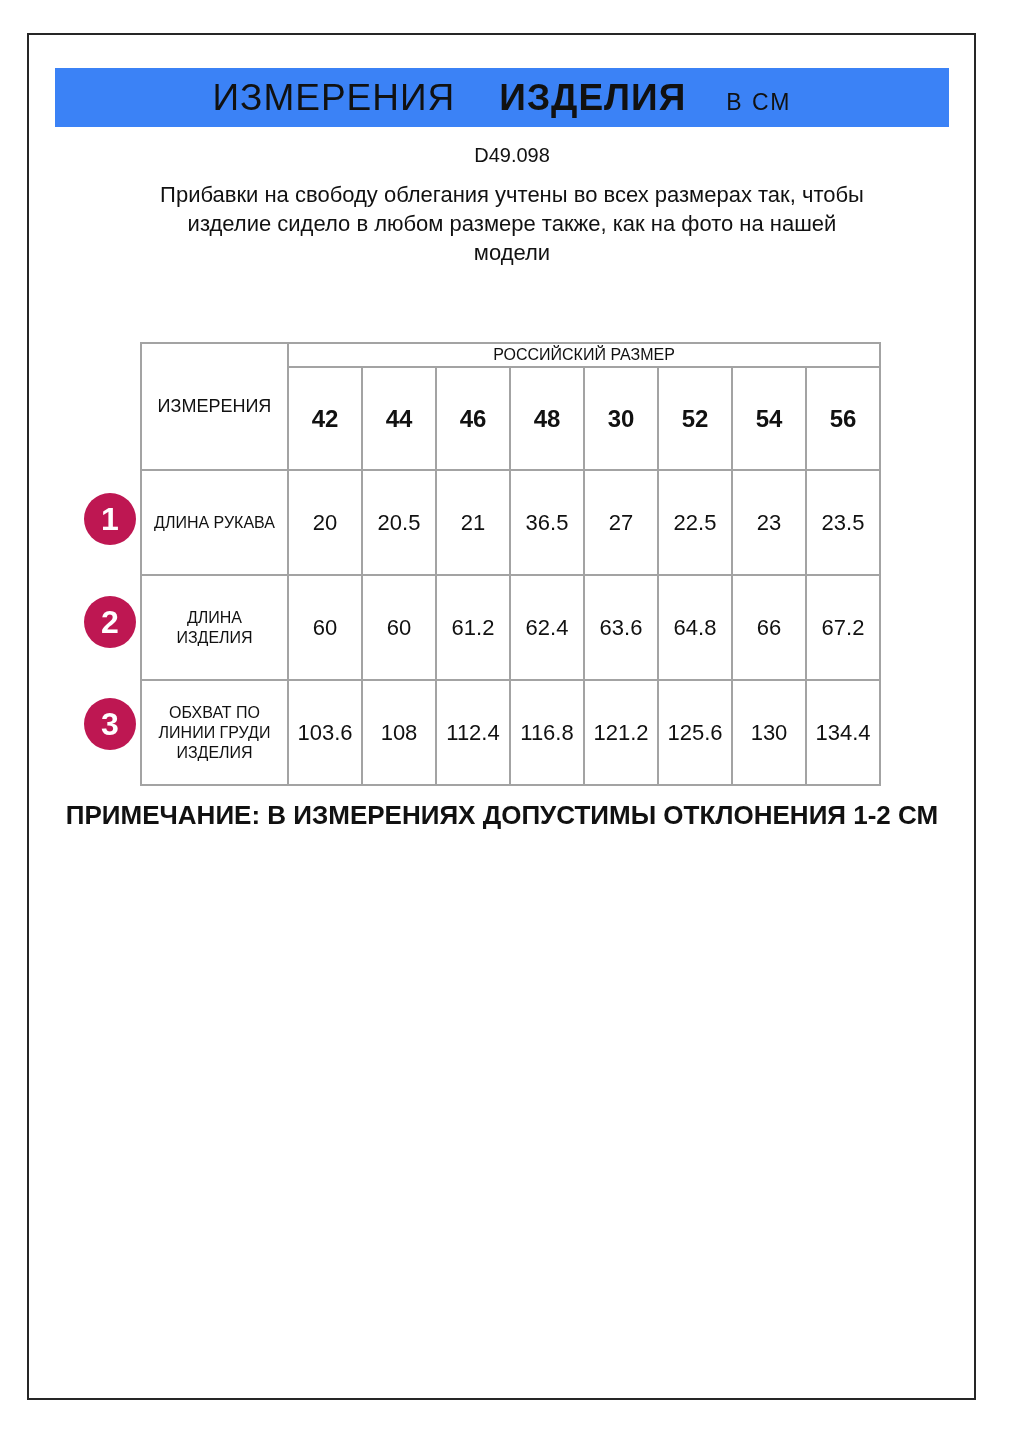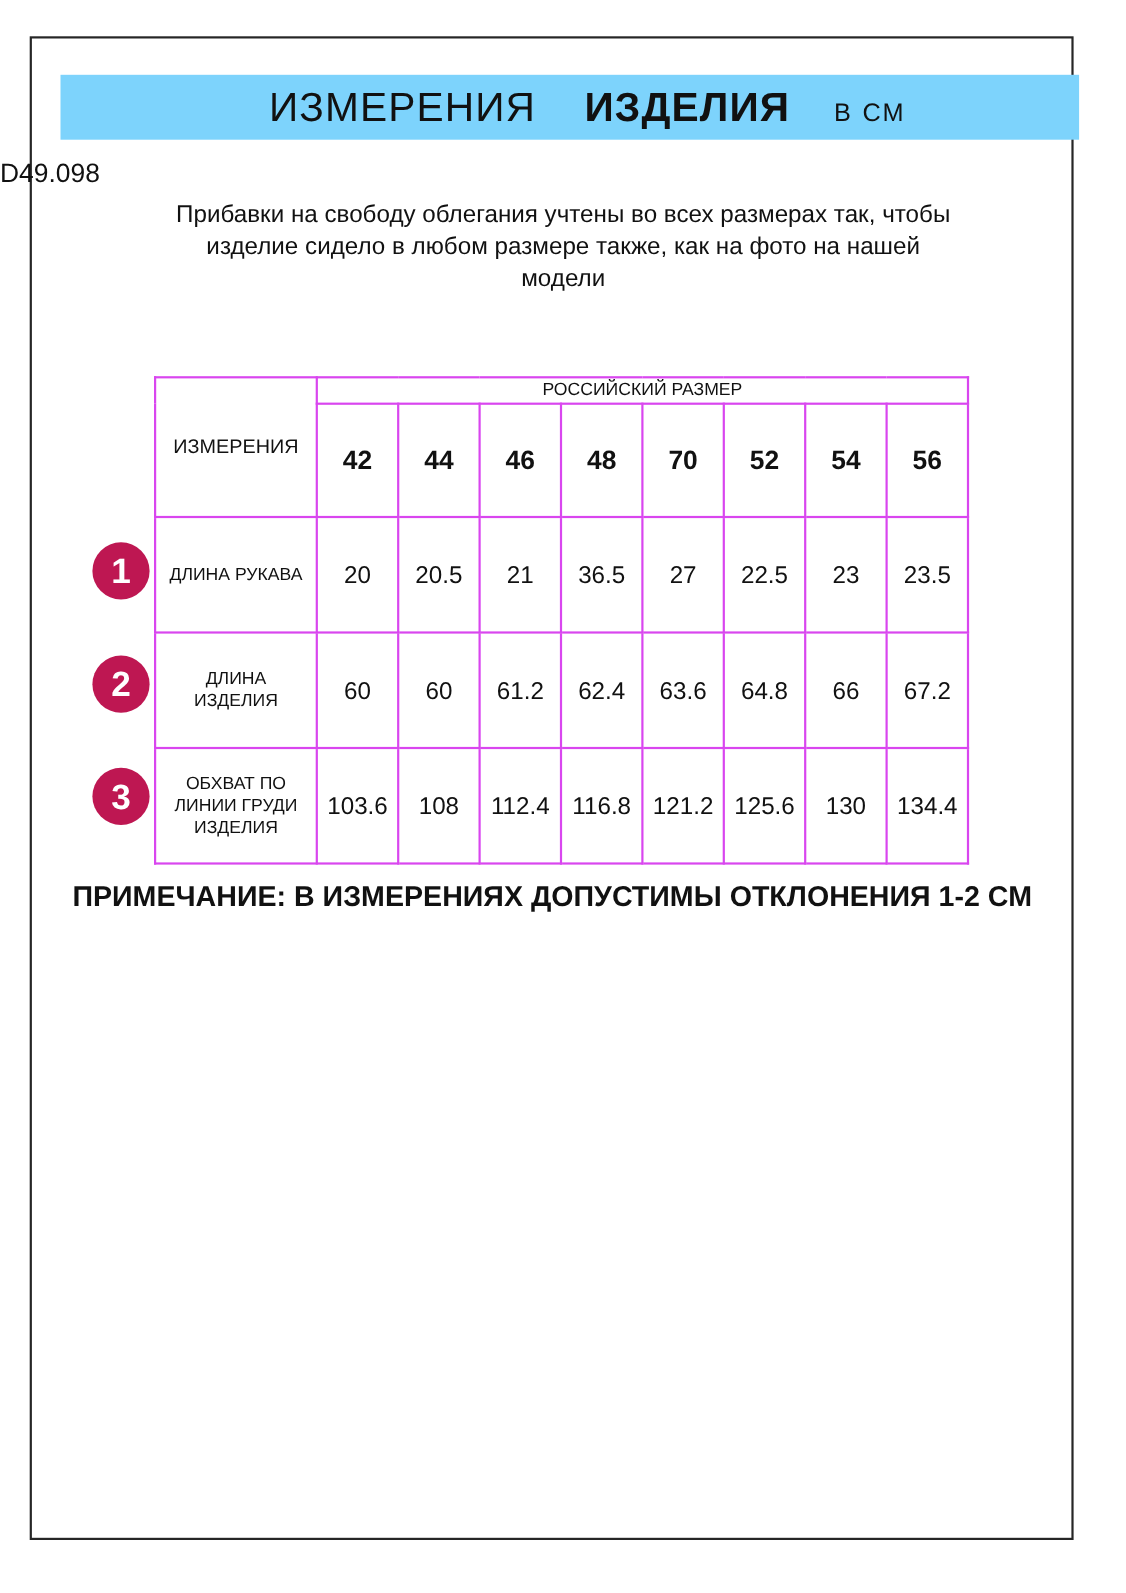--- a/index.html
+++ b/index.html
@@ -21,33 +21,33 @@
     position: absolute; left: 55px; top: 68px;
     width: 894px; height: 59px;
     background: #d4d4d4;
     text-align: center; line-height: 59px; white-space: nowrap;
   }
   .band .t1 { font-size: 37px; font-weight: 500; letter-spacing: 1px; }
   .band .t2 { font-size: 37px; font-weight: 700; letter-spacing: 1px; margin-left: 44px; }
   .band .t3 { font-size: 23px; font-weight: 500; letter-spacing: 2px; margin-left: 40px; }
   .code {
     position: absolute; left: 0; top: 144px; width: 1024px;
-    text-align: left; font-size: 24px;
+    text-align: center; font-size: 20px;
   }
   .subtitle {
     position: absolute; left: 0; top: 180px; width: 1024px;
     text-align: center; font-size: 22px; line-height: 29px;
     white-space: pre-line;
   }
   table.m-table {
     position: absolute; left: 140px; top: 342px;
     border-collapse: collapse; table-layout: fixed;
   }
   table.m-table td {
-    border: 2px solid #d946ef;
+    border: 2px solid #a3a3a3;
     text-align: center; vertical-align: middle;
     padding: 0; overflow: hidden;
   }
   td.c-meas-head { width: 145px; font-size: 18px; }
   td.c-group { height: 22px; font-size: 16px; }
   td.c-size { width: 72px; height: 101px; font-size: 24px; font-weight: 700; margin-top: 31px; }
   td.c-label { font-size: 16px; line-height: 20px; white-space: pre-line; }
   td.c-val { font-size: 22px; }
   tr.r-data td { height: 103px; margin-top: 28px; }
   .badge {
@@ -64,42 +64,42 @@
     text-align: center; font-size: 26px; font-weight: 700;
   }
 </style>
 </head>
 <body>
 
 <div class="canvas">
 
   <div class="outer-border"></div>
 
-  <div class="band" style="background: #7dd3fc; padding-left: 32px;">
+  <div class="band" style="background: #3b82f6;">
     <span class="t1">ИЗМЕРЕНИЯ</span><span class="t2">ИЗДЕЛИЯ</span><span class="t3">В СМ</span>
   </div>
 
   <div class="code">D49.098</div>
 
   <div class="subtitle">Прибавки на свободу облегания учтены во всех размерах так, чтобы
 изделие сидело в любом размере также, как на фото на нашей
 модели</div>
 
   <table class="m-table">
     <tbody>
         <tr>
       <td class="c-meas-head" rowspan="2">ИЗМЕРЕНИЯ</td>
       <td class="c-group" colspan="8">РОССИЙСКИЙ РАЗМЕР</td>
     </tr>
     <tr>
       <td class="c-size">42</td>
       <td class="c-size">44</td>
       <td class="c-size">46</td>
       <td class="c-size">48</td>
-      <td class="c-size">70</td>
+      <td class="c-size">30</td>
       <td class="c-size">52</td>
       <td class="c-size">54</td>
       <td class="c-size">56</td>
     </tr>
     <tr class="r-data">
       <td class="c-label">ДЛИНА РУКАВА</td>
       <td class="c-val">20</td>
       <td class="c-val">20.5</td>
       <td class="c-val">21</td>
       <td class="c-val">36.5</td>

